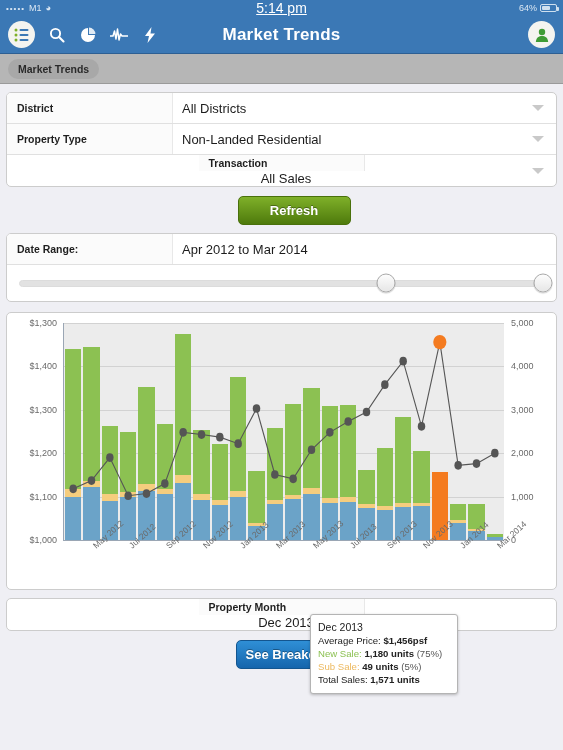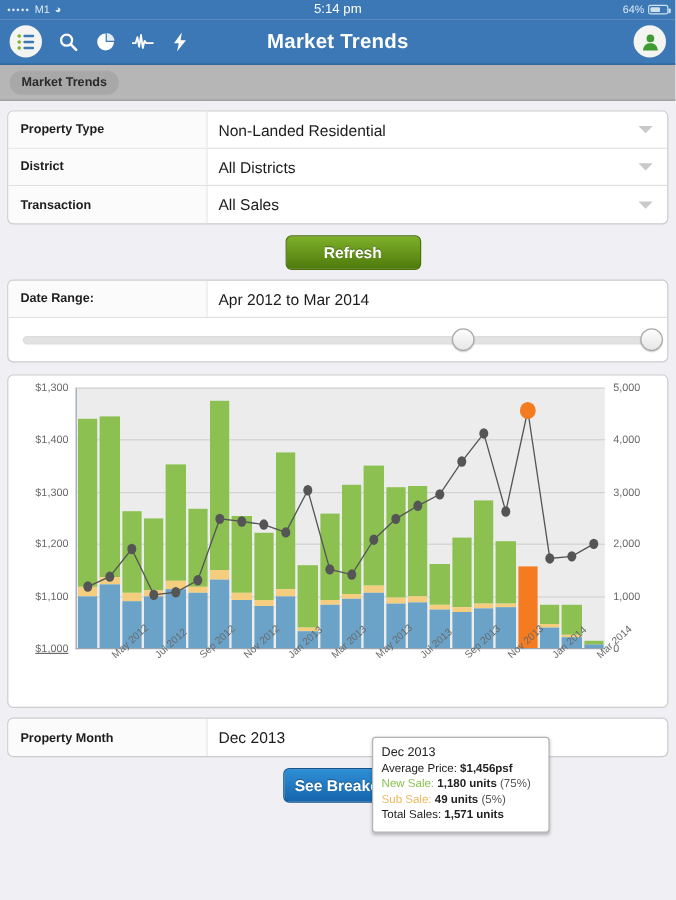--- a/index.html
+++ b/index.html
@@ -14,21 +14,21 @@
   .statusbar {
     height: 16px; background: #3b78b5; color: #dce8f4;
     display: flex; align-items: center; font-size: 9px;
     padding: 0 6px; position: relative;
   }
   .sb-left { display: flex; align-items: center; gap: 4px; }
   .dots { letter-spacing: 1px; font-size: 8px; }
   .wifi { font-size: 9px; }
   .sb-center {
     position: absolute; left: 0; right: 0; text-align: center;
-    font-size: 11px; color: #fff;
+    font-size: 14px; color: #fff; text-decoration: underline;
   }
   .sb-right {
     margin-left: auto; display: flex; align-items: center; gap: 3px;
     position: relative; z-index: 2; font-size: 9px;
   }
   .battery {
     width: 17px; height: 8px; border: 1px solid #cfe0ef; border-radius: 2px;
     position: relative; padding: 1px;
   }
   .battery::after {
@@ -70,21 +70,21 @@
 
   
   .card {
     background: #fff; margin: 8px 6px 0 6px; border: 1px solid #ccc;
     border-radius: 5px; overflow: hidden;
   }
   .row {
     display: flex; align-items: center; height: 31px;
     border-bottom: 1px solid #e0e0e0; position: relative;
   }
-  .row:last-child { border-bottom: none; }
+  .row:last-child { border-bottom: none; flex-direction: column; }
   .row-label {
     width: 166px; font-size: 10.5px; font-weight: bold; color: #1e1e1e;
     padding-left: 10px; background: #fbfbfb; height: 100%;
     display: flex; align-items: center; border-right: 1px solid #e8e8e8;
   }
   .row-value {
     flex: 1; font-size: 13px; color: #1c1c1c; padding-left: 9px;
   }
   .caret {
     position: absolute; right: 12px; top: 50%; transform: translateY(-50%);
@@ -241,27 +241,27 @@
     </div>
   </div>
 </div>
 
 <div class="crumbbar">
   <span class="crumb">Market Trends</span>
 </div>
 
 <div class="card">
   <div class="row">
+    <div class="row-label">District</div>
+    <div class="row-value">All Districts</div>
+    <span class="caret"></span>
+  </div>
+  <div class="row">
     <div class="row-label">Property Type</div>
     <div class="row-value">Non-Landed Residential</div>
-    <span class="caret"></span>
-  </div>
-  <div class="row">
-    <div class="row-label">District</div>
-    <div class="row-value">All Districts</div>
     <span class="caret"></span>
   </div>
   <div class="row">
     <div class="row-label">Transaction</div>
     <div class="row-value">All Sales</div>
     <span class="caret"></span>
   </div>
 </div>
 
 <div class="btn-wrap">
@@ -433,21 +433,21 @@
           <ellipse cx="68.75" cy="41" rx="0.85" ry="2" fill="#555555"></ellipse>
           <ellipse cx="72.91666666666666" cy="28.400000000000006" rx="0.85" ry="2" fill="#555555"></ellipse>
           <ellipse cx="77.08333333333334" cy="17.60000000000001" rx="0.85" ry="2" fill="#555555"></ellipse>
           <ellipse cx="81.25" cy="47.599999999999994" rx="0.85" ry="2" fill="#555555"></ellipse>
           <ellipse cx="85.41666666666666" cy="8.799999999999997" rx="1.5" ry="3.3" fill="#f47b20"></ellipse>
           <ellipse cx="89.58333333333334" cy="65.6" rx="0.85" ry="2" fill="#555555"></ellipse>
           <ellipse cx="93.75" cy="64.80000000000001" rx="0.85" ry="2" fill="#555555"></ellipse>
           <ellipse cx="97.91666666666666" cy="60" rx="0.85" ry="2" fill="#555555"></ellipse>
         </svg>
       <div id="yticksL">
-          <div class="ytick-l" style="top: 100%; text-decoration: underline;">$1,000</div>
+          <div class="ytick-l" style="top: 100%;">$1,000</div>
           <div class="ytick-l" style="top: 80%;">$1,100</div>
           <div class="ytick-l" style="top: 60%;">$1,200</div>
           <div class="ytick-l" style="top: 40%;">$1,300</div>
           <div class="ytick-l" style="top: 20%;">$1,400</div>
           <div class="ytick-l" style="top: 0%;">$1,300</div>
         </div>
       <div id="yticksR">
           <div class="ytick-r" style="top: 100%;">0</div>
           <div class="ytick-r" style="top: 80%;">1,000</div>
           <div class="ytick-r" style="top: 60%;">2,000</div>

